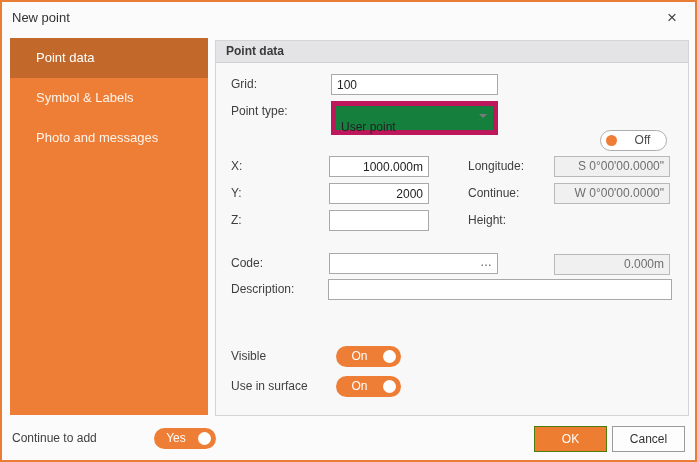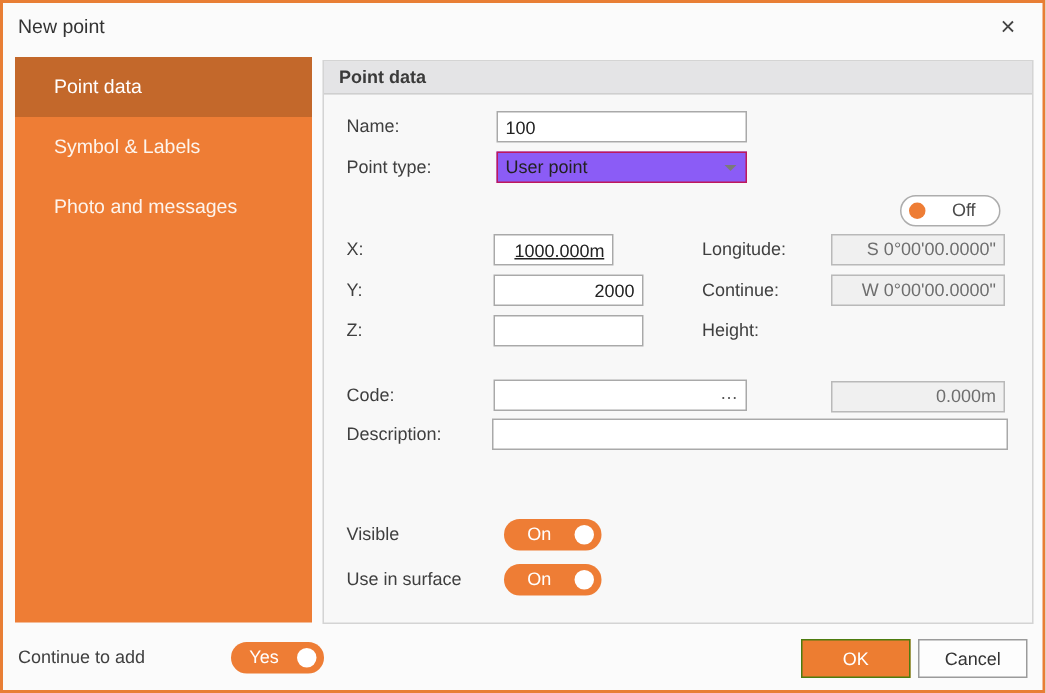--- a/index.html
+++ b/index.html
@@ -69,23 +69,23 @@
     padding: 0 5px; outline: none;
   }
   .field.right { text-align: right; }
   .field-ro {
     background: #F0F0F0; border-color: #B9B9B9;
     color: #6E6E6E; text-align: right; line-height: 19px;
   }
 
   .combo {
     position: absolute; height: 21px;
-    border: 1px solid #be185d; background: #8b5cf6;
+    border: 5px solid #be185d; background: #15803d;
     font-size: 12px; color: #222; line-height: 19px;
-    padding: 0 5px; cursor: pointer;
+    padding: 12px 5px; cursor: pointer;
   }
   .combo .caret {
     position: absolute; right: 6px; top: 8px;
     width: 0; height: 0;
     border-left: 4px solid transparent;
     border-right: 4px solid transparent;
     border-top: 4px solid #7A7A7A;
   }
 
   .code-wrap { cursor: text; }
@@ -140,38 +140,38 @@
 
   <div class="sidebar">
     <div class="side-item selected">Point data</div>
     <div class="side-item">Symbol &amp; Labels</div>
     <div class="side-item">Photo and messages</div>
   </div>
 
   <div class="panel">
     <div class="panel-header">Point data</div>
 
-    <div class="lbl" style="left:15px; top:33px;">Name:</div>
+    <div class="lbl" style="left:15px; top:33px;">Grid:</div>
     <input class="field" style="left: 115px; top: 33px; width: 167px;" value="100">
 
     <div class="lbl" style="left:15px; top:60px;">Point type:</div>
     <div class="combo" style="left:115px; top:60px; width:167px;">
       <span>User point</span>
       <span class="caret"></span>
     </div>
 
     <div class="lbl bold" style="left:113px; top:90px; width:100px; text-align:center;">Grid</div>
     <div class="lbl bold" style="left:280px; top:90px; width:100px; text-align:right;">WGS84</div>
     <div class="toggle off" style="left:384px; top:89px; width:67px;">
       <span class="t-knob"></span>
       <span class="t-label">Off</span>
     </div>
 
     <div class="lbl" style="left:15px; top:115px;">X:</div>
-    <input class="field right" style="left: 113px; top: 115px; width: 80px; text-decoration: underline;" value="1000.000m">
+    <input class="field right" style="left: 113px; top: 115px; width: 100px;" value="1000.000m">
     <div class="lbl" style="left:252px; top:115px;">Longitude:</div>
     <div class="field-ro" style="left:338px; top:115px; width:116px;">S 0°00'00.0000"</div>
 
     <div class="lbl" style="left:15px; top:142px;">Y:</div>
     <input class="field right" style="left: 113px; top: 142px; width: 100px;" value="2000">
     <div class="lbl" style="left:252px; top:142px;">Continue:</div>
     <div class="field-ro" style="left:338px; top:142px; width:116px;">W 0°00'00.0000"</div>
 
     <div class="lbl" style="left:15px; top:169px;">Z:</div>
     <input class="field right" style="left: 113px; top: 169px; width: 100px;" value="">

